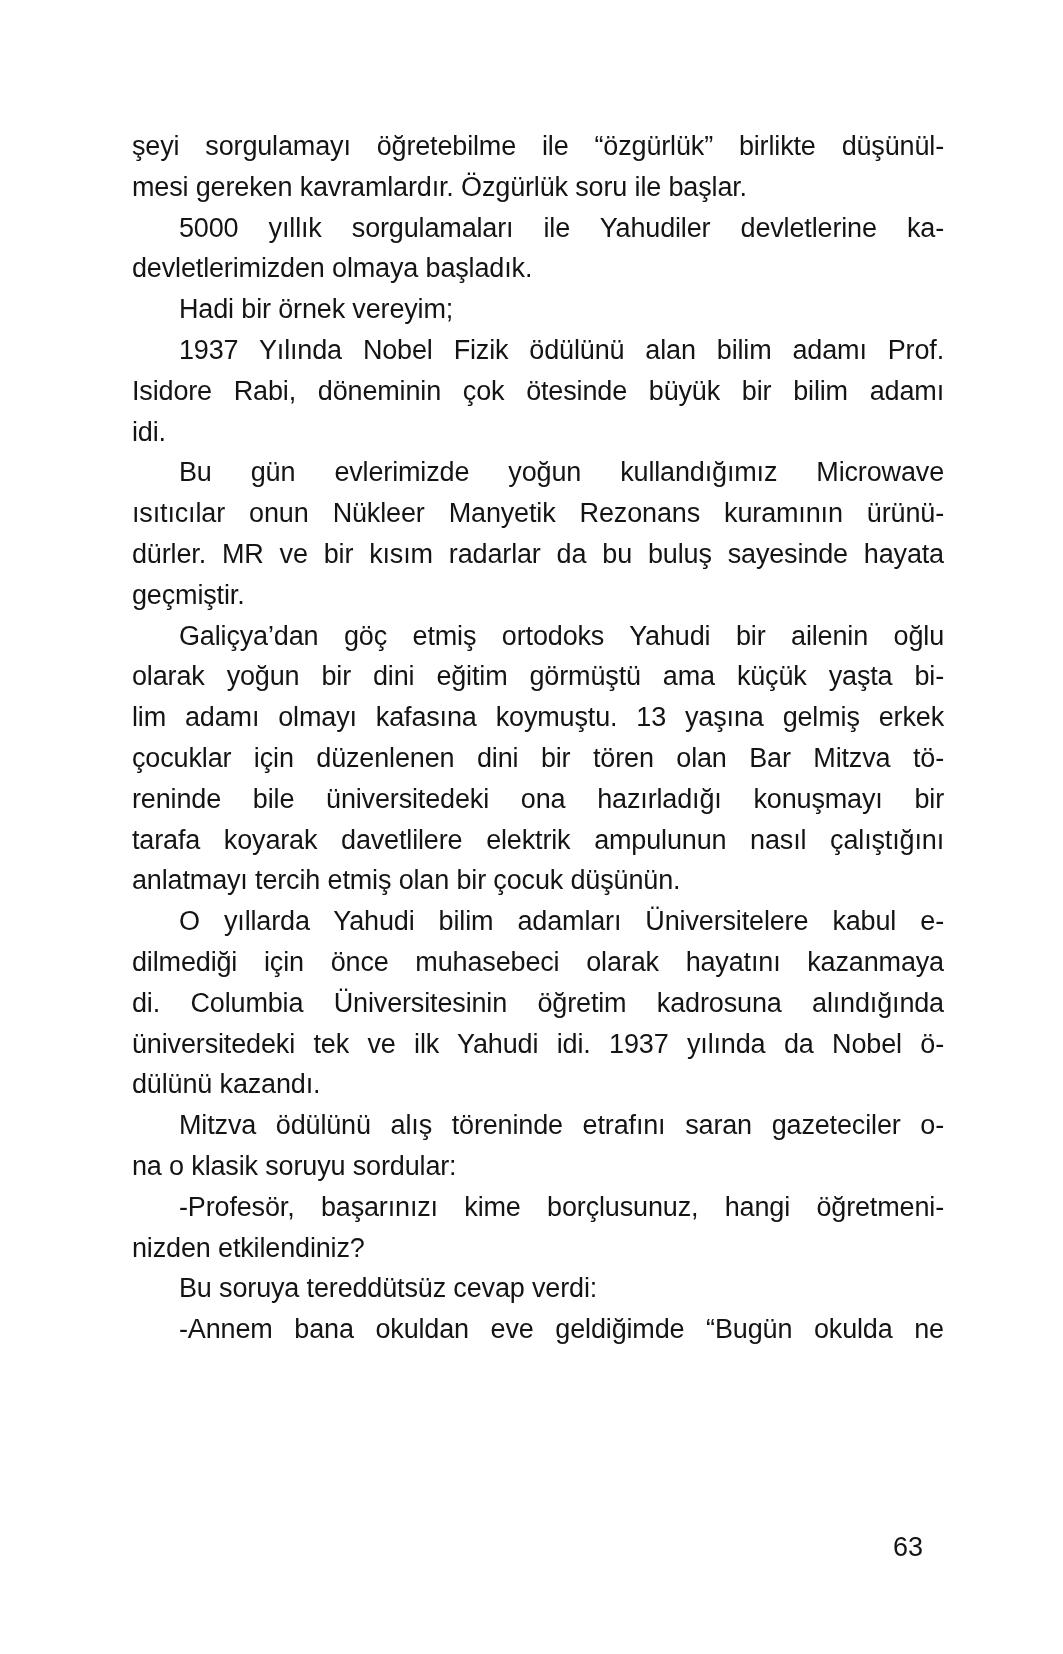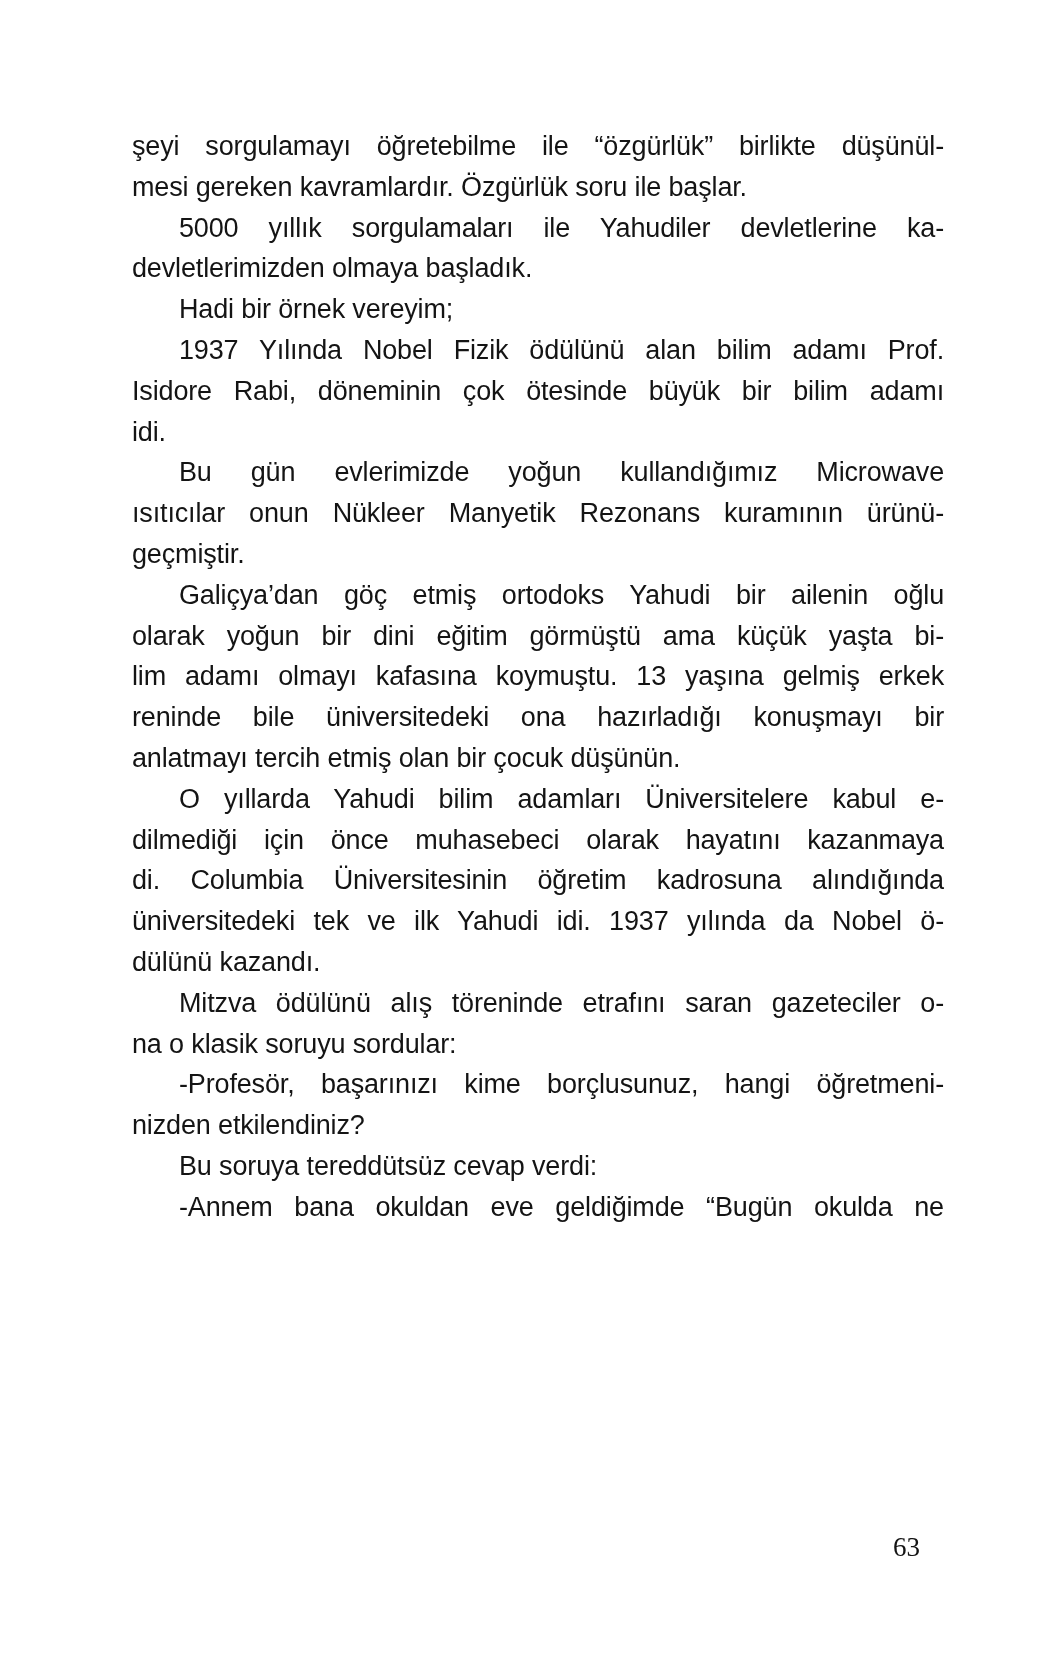--- a/index.html
+++ b/index.html
@@ -42,21 +42,21 @@
     }
     .line.indent {
       padding-left: 47px;
     }
     .page-number {
       position: absolute;
       left: 893px;
       top: 1527px;
       font-size: 27px;
       line-height: 40px;
-      font-family: Liberation Serif, serif;
+      font-family: Liberation Sans, sans-serif;
       color: #141414;
     }
   </style>
 </head>
 <body>
 
 <div class="page" id="page-body">
     <div class="para">
       <span class="line">şeyi sorgulamayı öğretebilme ile “özgürlük” birlikte düşünül-</span>
       <span class="line last">mesi gereken kavramlardır. Özgürlük soru ile başlar.</span>
@@ -69,27 +69,30 @@
       <span class="line indent last">Hadi bir örnek vereyim;</span>
     </div>
     <div class="para">
       <span class="line indent">1937 Yılında Nobel Fizik ödülünü alan bilim adamı Prof.</span>
       <span class="line">Isidore Rabi, döneminin çok ötesinde büyük bir bilim adamı</span>
       <span class="line last">idi.</span>
     </div>
     <div class="para">
       <span class="line indent">Bu gün evlerimizde yoğun kullandığımız Microwave</span>
       <span class="line">ısıtıcılar onun Nükleer Manyetik Rezonans kuramının ürünü-</span>
+      <span class="line">dürler. MR ve bir kısım radarlar da bu buluş sayesinde hayata</span>
       <span class="line last">geçmiştir.</span>
     </div>
     <div class="para">
       <span class="line indent">Galiçya’dan göç etmiş ortodoks Yahudi bir ailenin oğlu</span>
       <span class="line">olarak yoğun bir dini eğitim görmüştü ama küçük yaşta bi-</span>
       <span class="line">lim adamı olmayı kafasına koymuştu. 13 yaşına gelmiş erkek</span>
+      <span class="line">çocuklar için düzenlenen dini bir tören olan Bar Mitzva tö-</span>
       <span class="line">reninde bile üniversitedeki ona hazırladığı konuşmayı bir</span>
+      <span class="line">tarafa koyarak davetlilere elektrik ampulunun nasıl çalıştığını</span>
       <span class="line last">anlatmayı tercih etmiş olan bir çocuk düşünün.</span>
     </div>
     <div class="para">
       <span class="line indent">O yıllarda Yahudi bilim adamları Üniversitelere kabul e-</span>
       <span class="line">dilmediği için önce muhasebeci olarak hayatını kazanmaya</span>
       <span class="line">di. Columbia Üniversitesinin öğretim kadrosuna alındığında</span>
       <span class="line">üniversitedeki tek ve ilk Yahudi idi. 1937 yılında da Nobel ö-</span>
       <span class="line last">dülünü kazandı.</span>
     </div>
     <div class="para">

